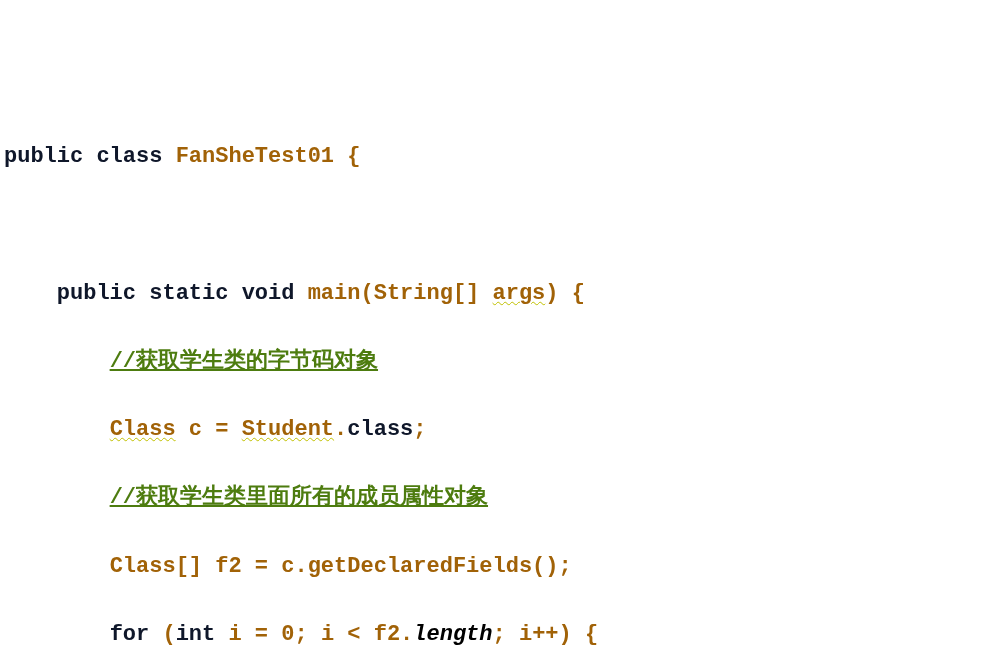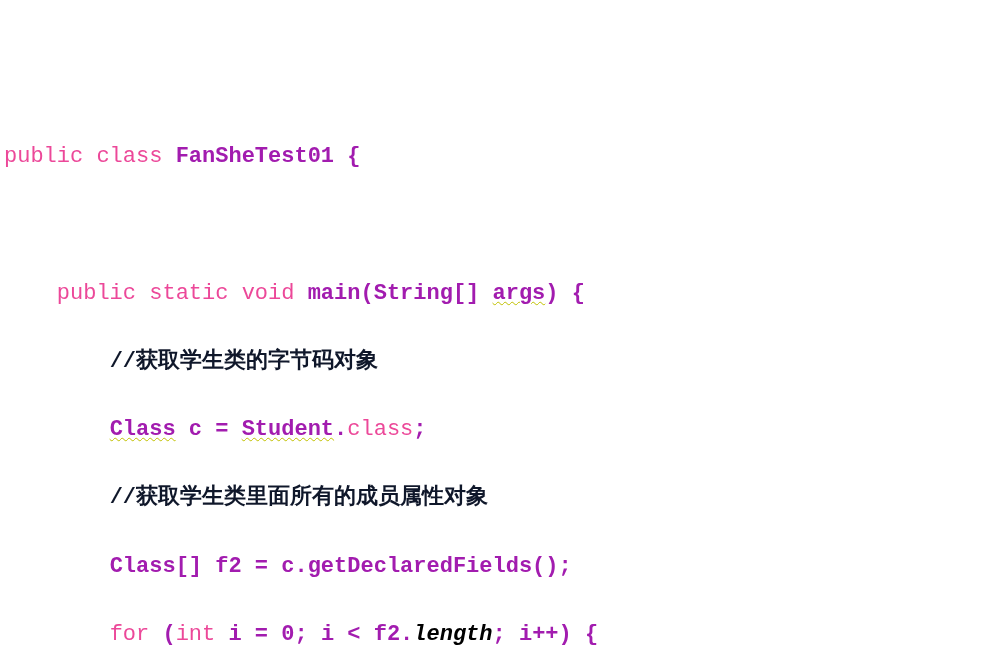--- a/index.html
+++ b/index.html
@@ -8,24 +8,24 @@
     font-size: 22px;
     font-weight: bold;
     background: #ffffff;
     white-space: pre;
     line-height: 1.55;
     padding: 4px 0 4px 4px;
     color: #000000;
     width: 985px;
   }
   .line { display: block; }
-  .kw   { color: #ec4899; font-weight: normal; }
-  .cm   { color: #0f172a; }
+  .kw   { color: #0f172a; font-weight: bold; }
+  .cm   { color: #4d7c0f; text-decoration: underline; }
   .fld  { color: #000000; font-style: italic; }
-  .plain{ color: #a21caf; }
+  .plain{ color: #a16207; }
   .wavy { text-decoration: underline wavy #c0c000; text-decoration-thickness: 1px; text-underline-offset: 2px; }
 </style>
 </head>
 <body>
 
 
 
 <span class="line"><span class="kw">public</span><span class="plain"> </span><span class="kw">class</span><span class="plain"> </span><span class="plain">FanSheTest01</span><span class="plain"> {</span></span>
 <span class="line"> </span>
 <span class="line">    <span class="kw">public</span><span class="plain"> </span><span class="kw">static</span><span class="plain"> </span><span class="kw">void</span><span class="plain"> </span><span class="plain">main</span><span class="plain">(</span><span class="plain">String</span><span class="plain">[]</span><span class="plain"> </span><span class="plain wavy">args</span><span class="plain">)</span><span class="plain"> {</span></span>

